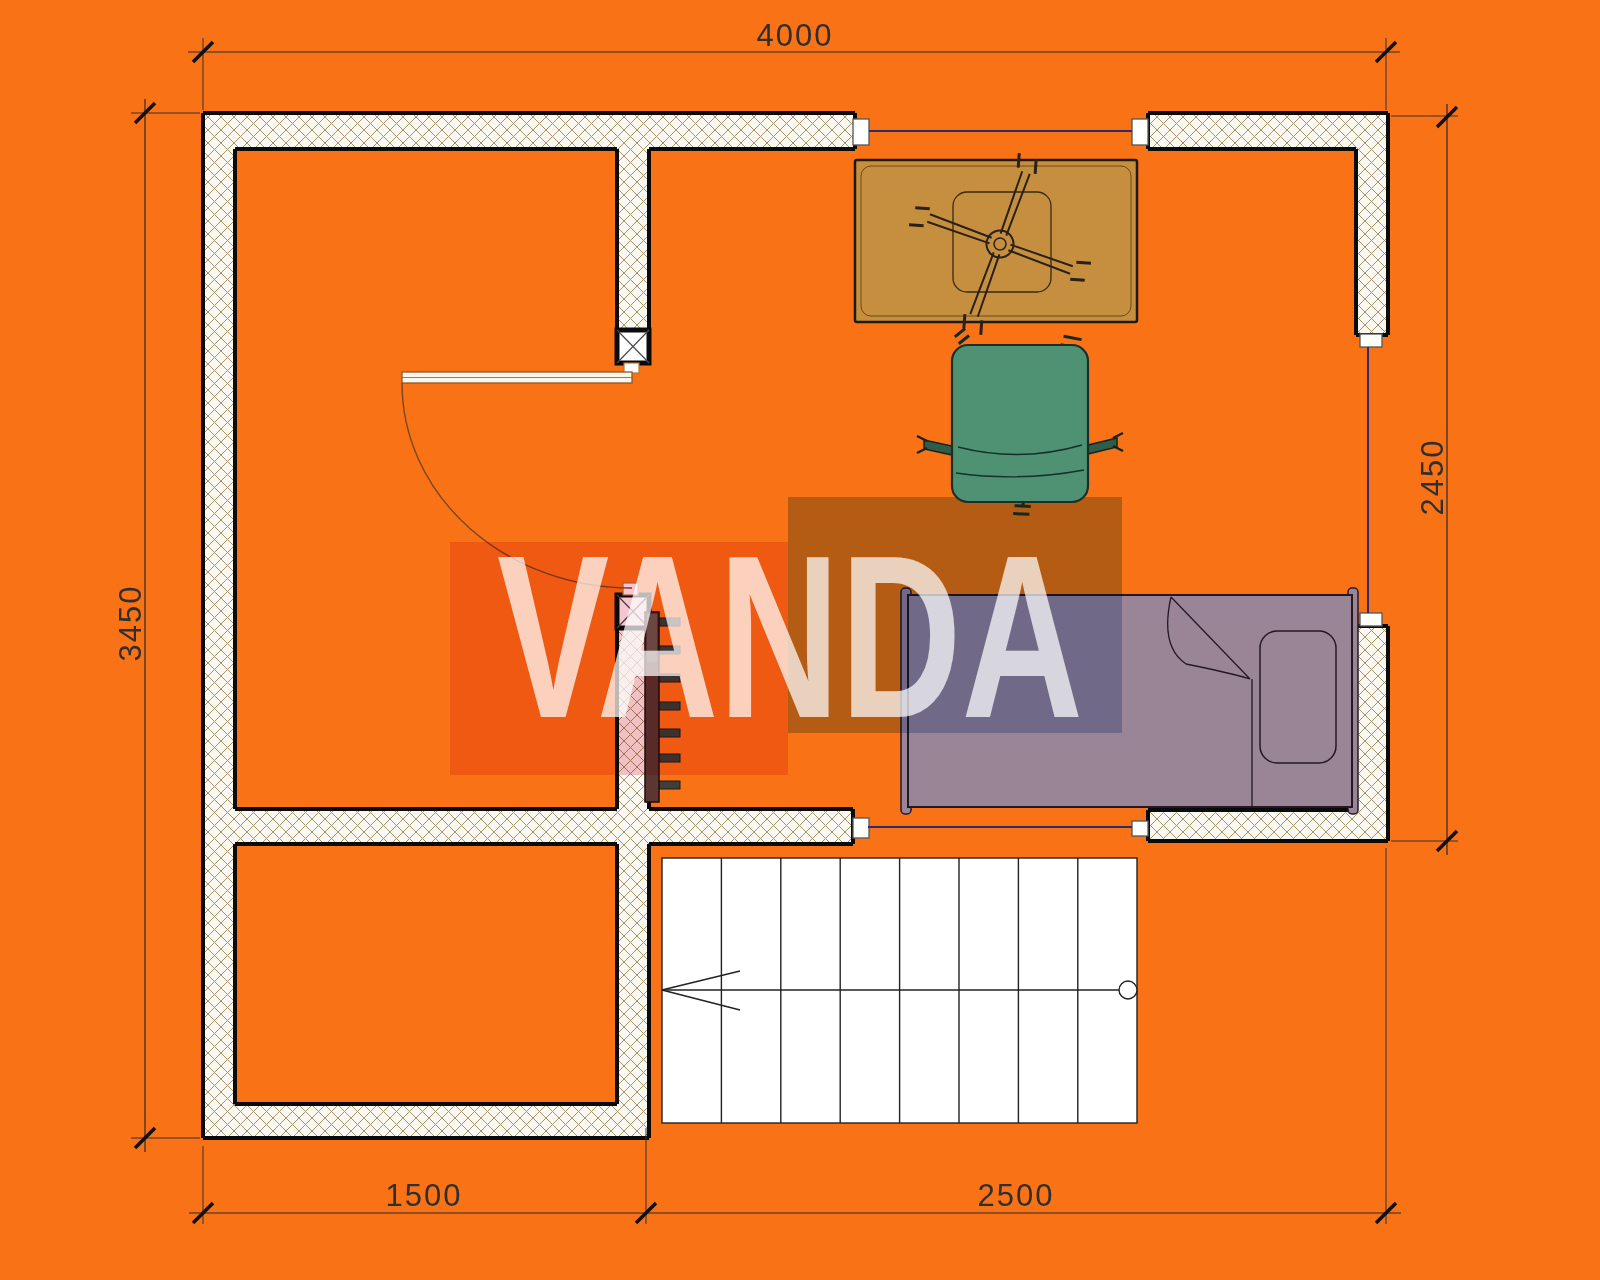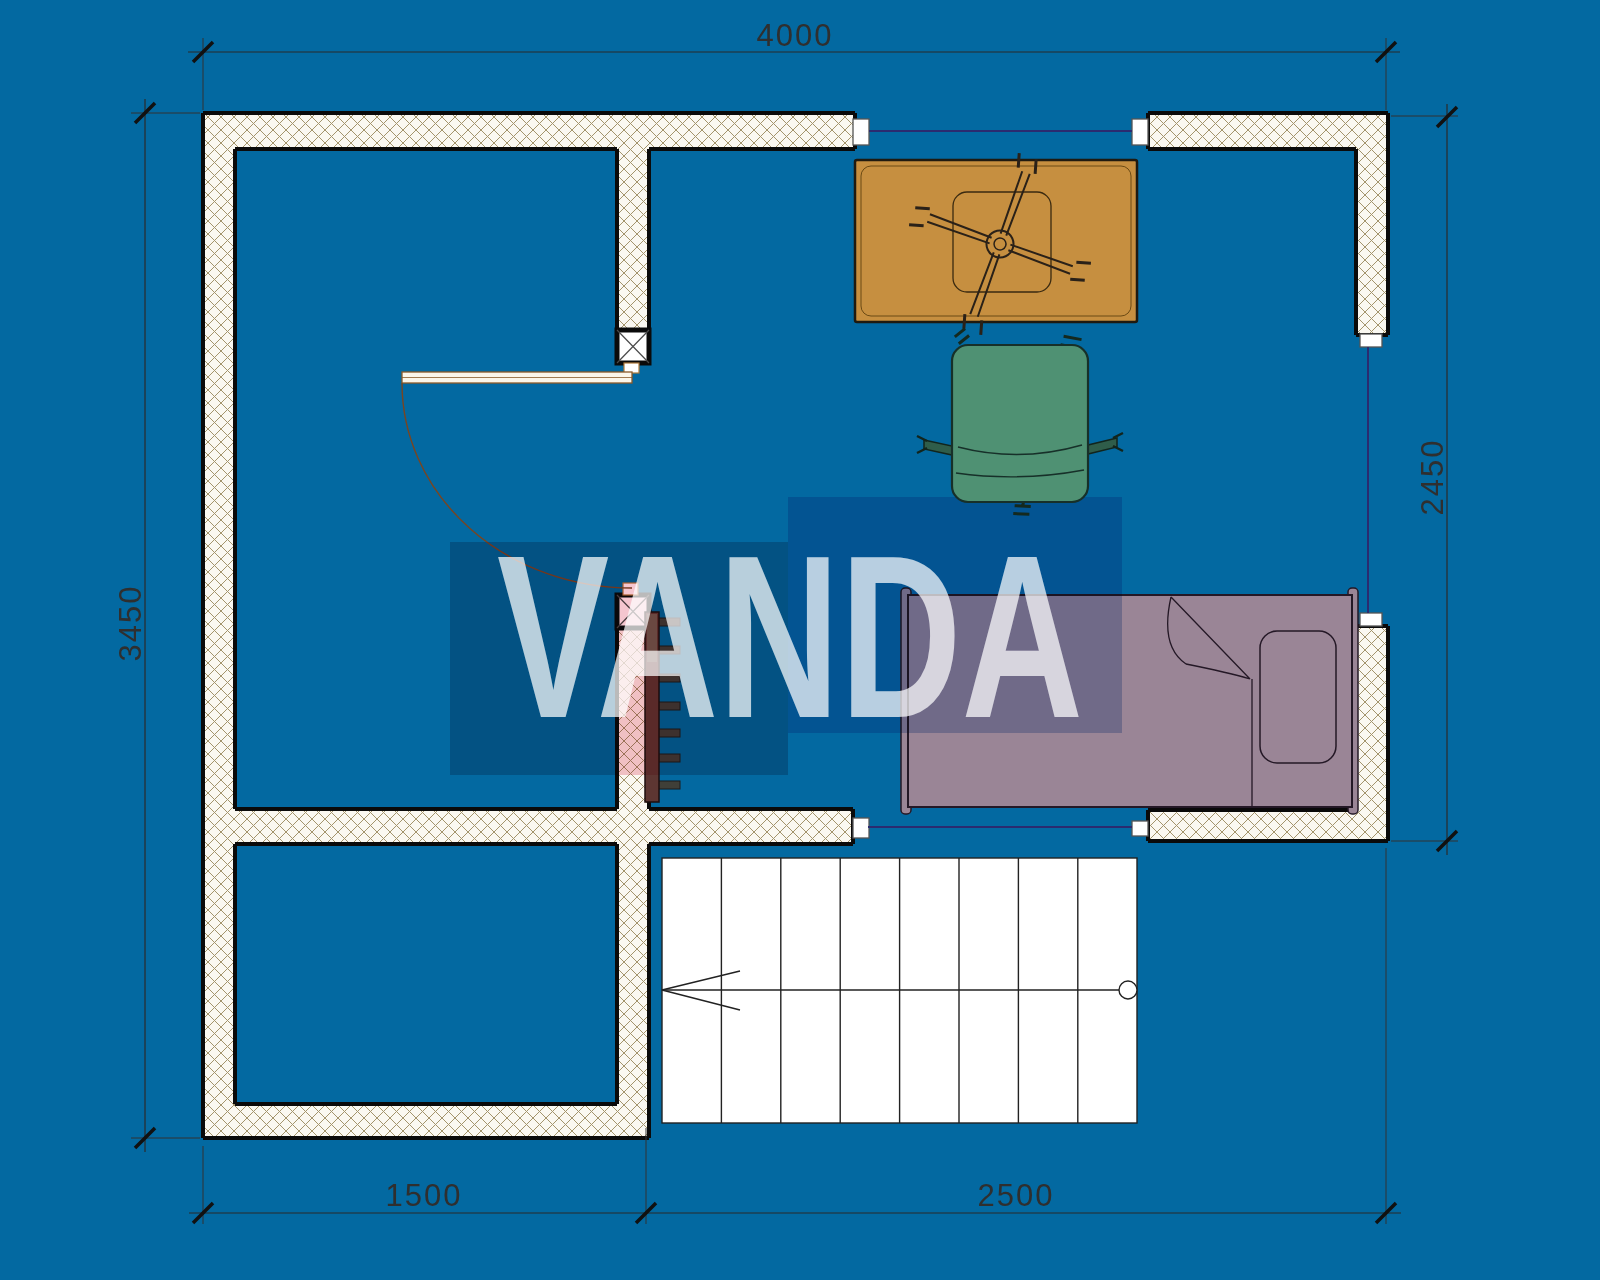--- a/index.html
+++ b/index.html
@@ -1,16 +1,16 @@
 <!DOCTYPE html>
 <html><head>
 <meta charset="utf-8">
 <style>
   html,body { margin:0; padding:0; background:#ffffff; }
-  .page { position:relative; width:1600px; height:1280px; background:#0369a1; overflow:hidden; }
+  .page { position:relative; width:1600px; height:1280px; background:#f97316; overflow:hidden; }
   svg { display:block; }
   .dim-text {
     font-family:"Liberation Sans", sans-serif;
     font-size:31px; font-weight:400; letter-spacing:2px; fill:#2f2f2f;
   }
   .wm-block { mix-blend-mode:multiply; }
   .wm-text {
     font-family:"Liberation Sans", sans-serif;
     font-weight:bold; font-size:232px; fill:#ffffff; fill-opacity:0.72;
   }

